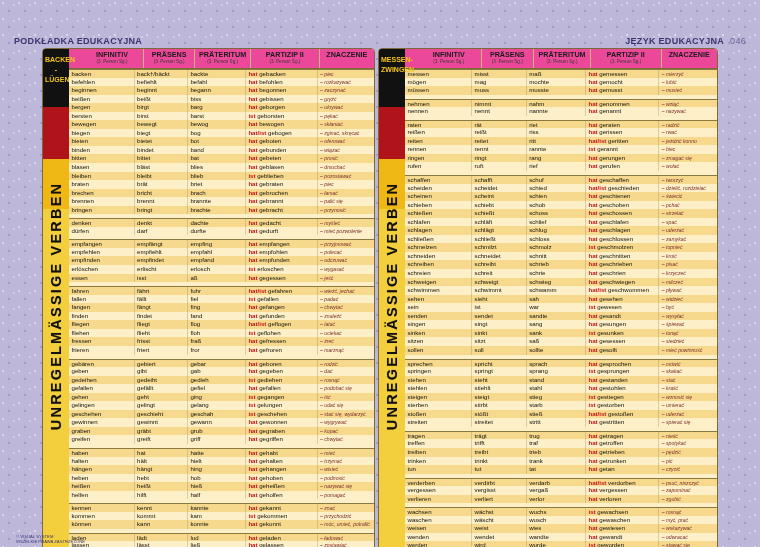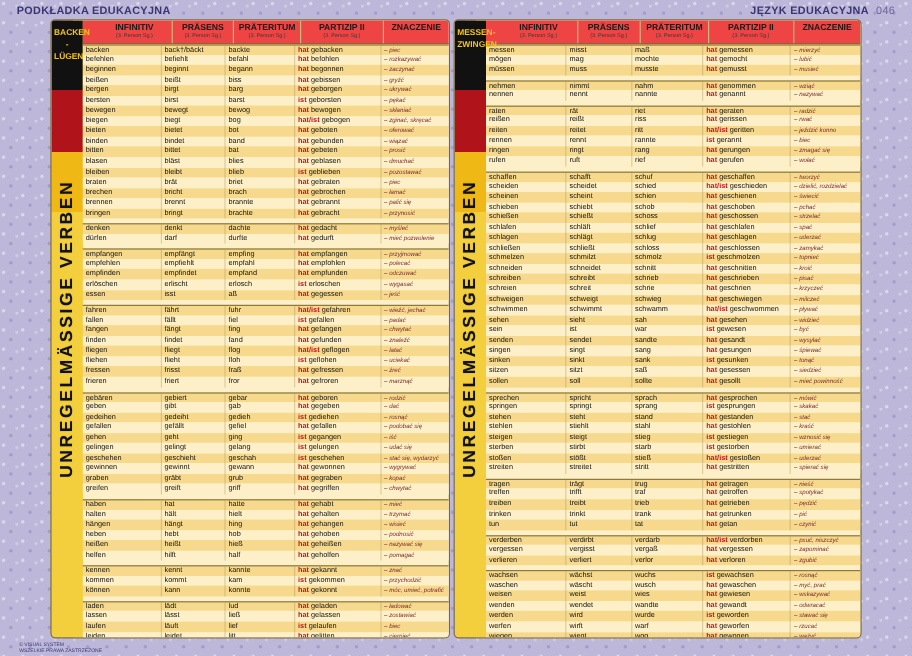--- a/index.html
+++ b/index.html
@@ -17,20 +17,21 @@
     background-color:#bdb8da;
     background-image:
       radial-gradient(circle at 3px 3px, rgba(255,255,255,.45) 1.2px, transparent 1.6px),
       radial-gradient(circle at 9px 11px, rgba(120,110,170,.38) 1.2px, transparent 1.6px),
       radial-gradient(circle at 14px 5px, rgba(255,255,255,.3) 1px, transparent 1.4px);
     background-size:16px 16px, 16px 16px, 16px 16px;
   }
   .page{
     position:absolute; inset:0;
     padding:0;
+    margin-top:32px;
   }
   .header{
     position:absolute; top:2px; left:0; right:0; height:14px;
     display:flex; justify-content:space-between; align-items:center;
     padding:0 14px;
     color:#3a3570; font-size:9px; font-weight:bold; letter-spacing:.3px;
   }
   .header .right{ display:flex; align-items:center; gap:6px; }
   .hdr-num{
     color:#6b6699; font-weight:normal; font-size:9px;
@@ -89,21 +90,21 @@
     position:absolute; top:6px; left:2px; right:2px;
     color:#f5c517; font-size:7px; font-weight:bold; text-align:center;
     line-height:1.4; z-index:3;
   }
 
   .panel-body{ flex:1; position:relative; }
 
   
   .colhead{
     display:flex;
-    background:#ef4444;
+    background:#ec4899;
     border-bottom:1.5px solid #7a6a3a;
     height:20px;
     padding-left:12px;
   }
   .colhead div{
     font-size:7.2px; font-weight:bold; color:#1a1a1a;
     text-align:center; padding-top:2px;
     line-height:1.15;
     border-right:1px solid #c9b77e;
   }

